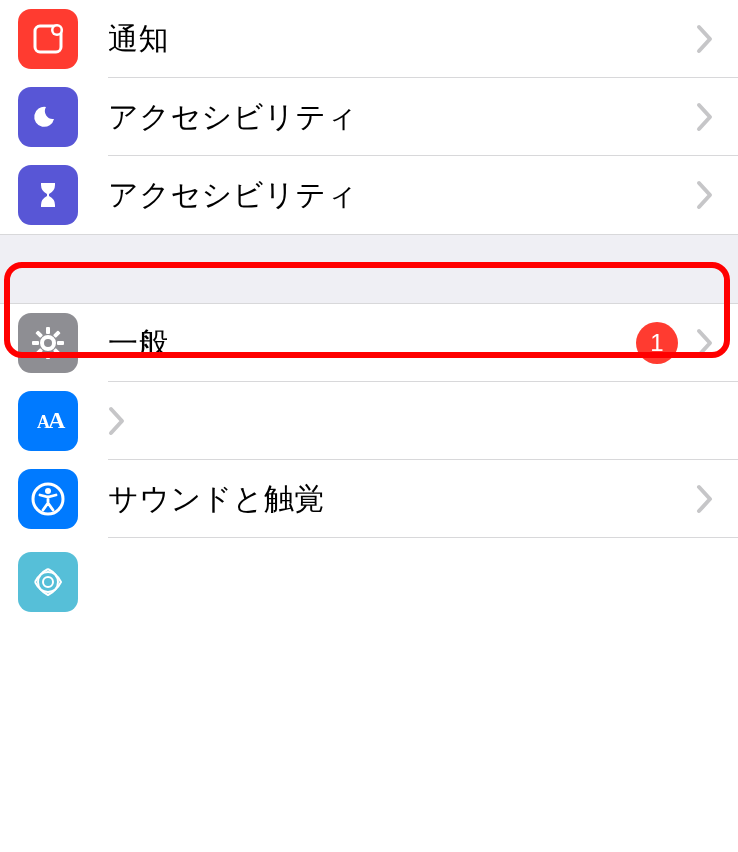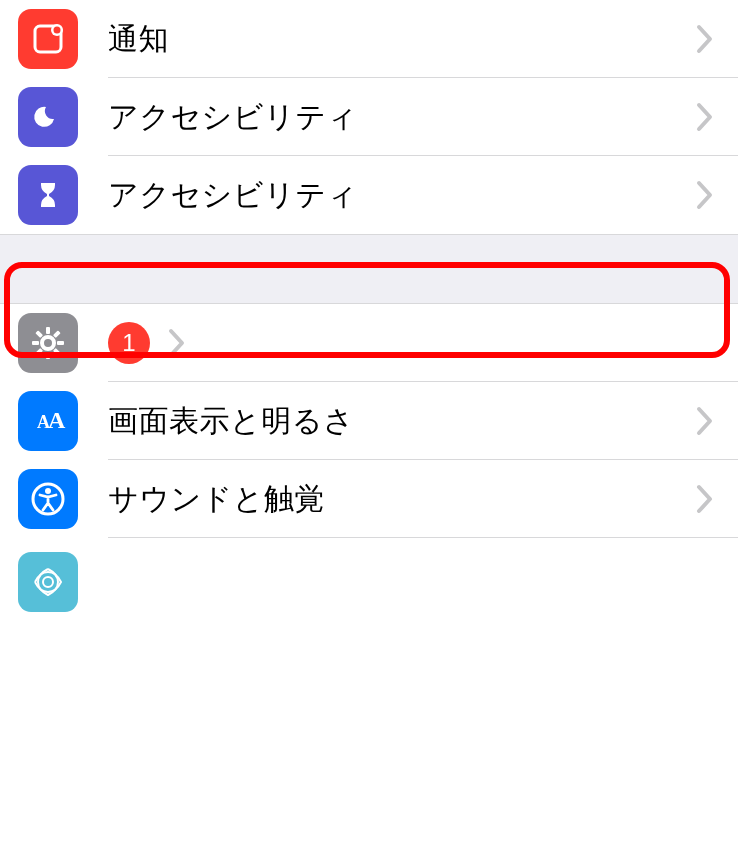--- a/index.html
+++ b/index.html
@@ -138,36 +138,36 @@
           <rect x="18" y="29" width="4" height="7" rx="1"></rect>
           <rect x="4" y="18" width="7" height="4" rx="1"></rect>
           <rect x="29" y="18" width="7" height="4" rx="1"></rect>
           <rect x="18" y="4" width="4" height="7" rx="1" transform="rotate(45 20 20)"></rect>
           <rect x="18" y="29" width="4" height="7" rx="1" transform="rotate(45 20 20)"></rect>
           <rect x="4" y="18" width="7" height="4" rx="1" transform="rotate(45 20 20)"></rect>
           <rect x="29" y="18" width="7" height="4" rx="1" transform="rotate(45 20 20)"></rect>
         </g>
       </svg>
     </div>
+    <div class="label">一般</div>
     <div class="badge">1</div>
     <svg class="chevron" width="18" height="30" viewBox="0 0 18 30">
         <path d="M3 3 L14 15 L3 27" stroke="#c6c6c8" stroke-width="4" fill="none" stroke-linecap="round" stroke-linejoin="round"></path>
       </svg>
     <div class="divider"></div>
   </div>
 
 
   <div class="row">
     <div class="icon-wrap bg-blue">
       <svg width="38" height="38" viewBox="0 0 38 38">
         <text x="8" y="26" font-size="18" font-weight="600" fill="#fff" font-family="-apple-system">A</text>
         <text x="19" y="26" font-size="24" font-weight="600" fill="#fff" font-family="-apple-system">A</text>
       </svg>
     </div>
-    <div class="label">画面表示と明るさ</div>
     <svg class="chevron" width="18" height="30" viewBox="0 0 18 30">
         <path d="M3 3 L14 15 L3 27" stroke="#c6c6c8" stroke-width="4" fill="none" stroke-linecap="round" stroke-linejoin="round"></path>
       </svg>
     <div class="divider"></div>
   </div>
 
   <div class="row">
     <div class="icon-wrap bg-blue">
       <svg width="40" height="40" viewBox="0 0 40 40">
         <circle cx="20" cy="20" r="15" fill="none" stroke="#fff" stroke-width="3"></circle>

